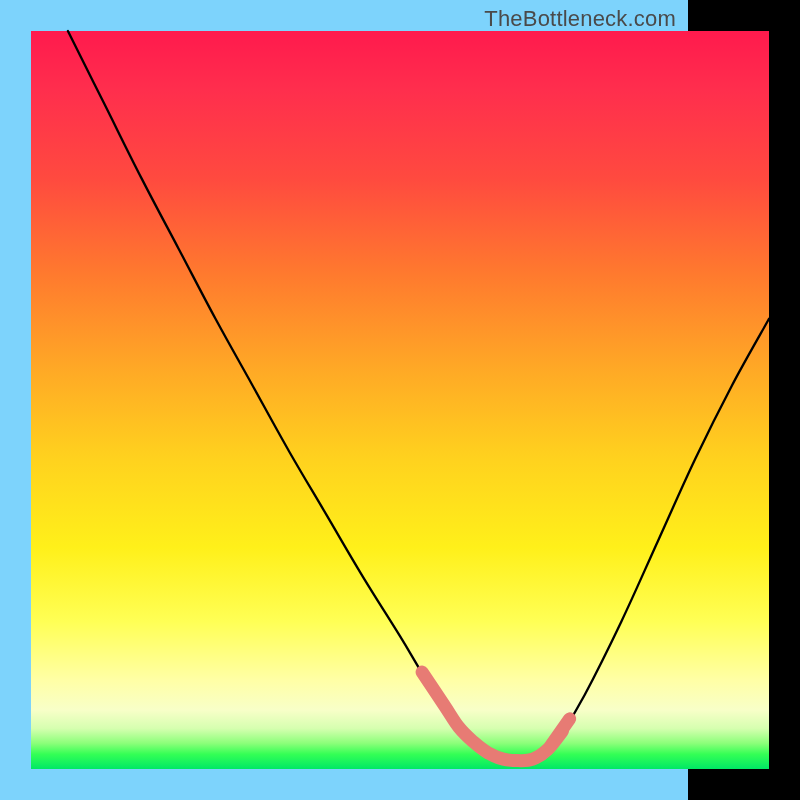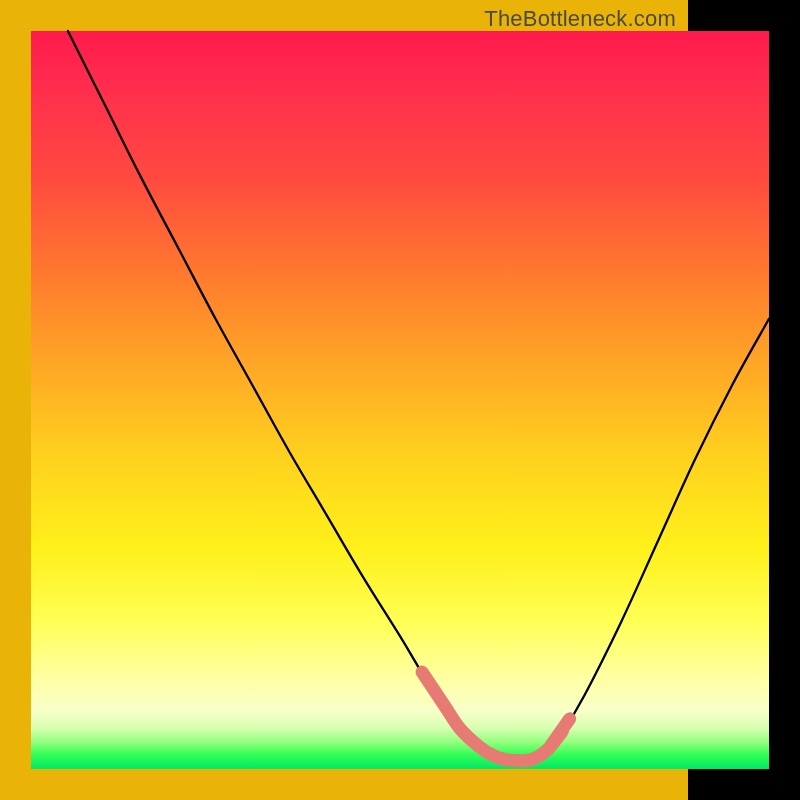--- a/index.html
+++ b/index.html
@@ -8,21 +8,21 @@
     width: 800px;
     height: 800px;
     background: #000;
     overflow: hidden;
     font-family: Arial, Helvetica, sans-serif;
   }
   .frame {
     position: relative;
     width: 688px;
     height: 800px;
-    background: #eab308;
+    background: #7dd3fc;
   }
   .plot-area {
     position: absolute;
     left: 31px;
     top: 31px;
     width: 738px;
     height: 738px;
     
     background: linear-gradient(
       to bottom,

